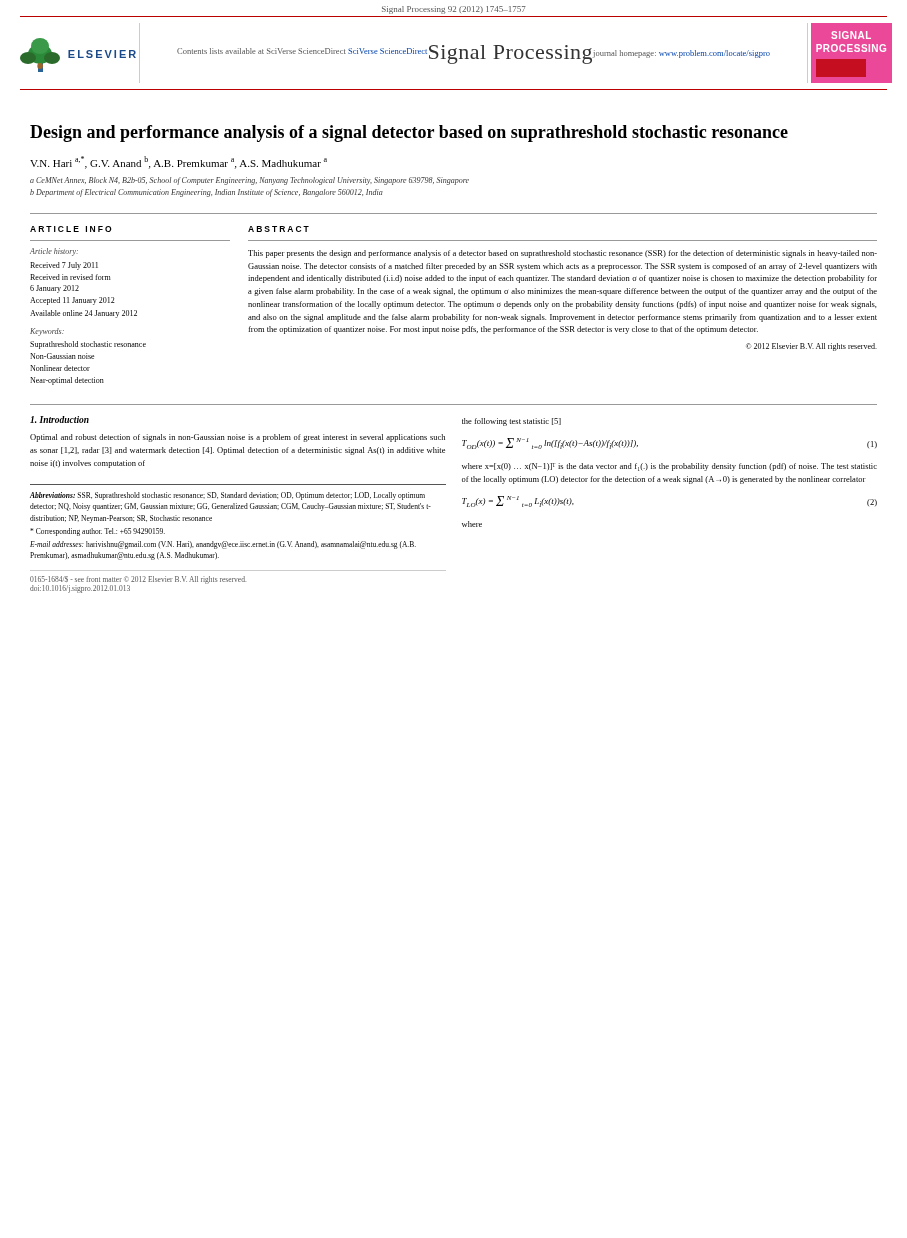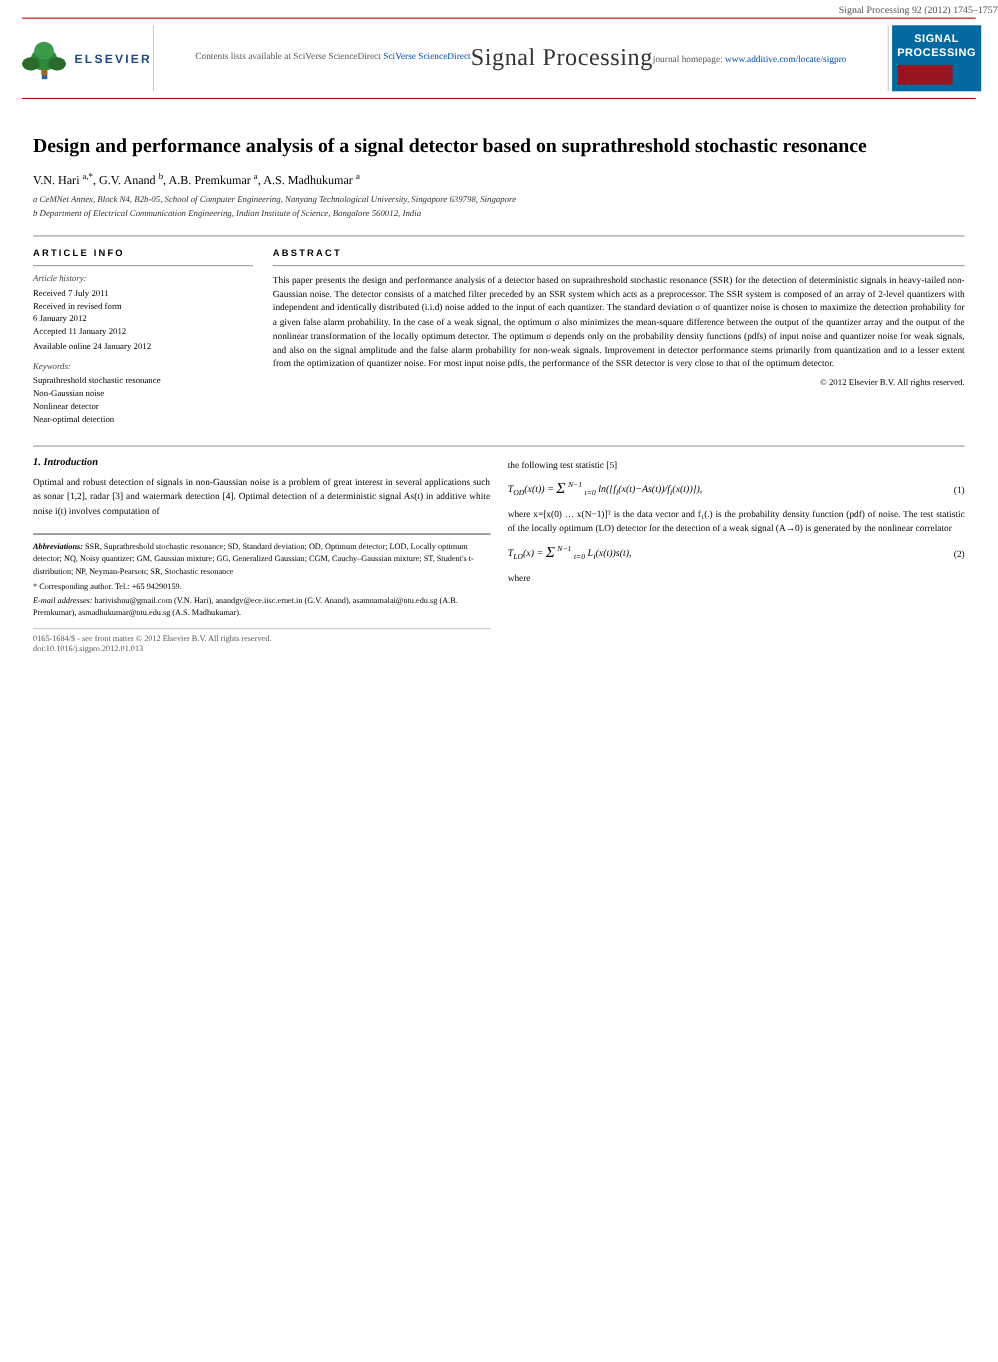--- a/index.html
+++ b/index.html
@@ -7,21 +7,21 @@
       background: #fff;
       font-family: 'Times New Roman', Times, serif;
       font-size: 9.5px;
       color: #000;
       width: 907px;
       min-height: 1238px;
     }
 
     
     .journal-top-bar {
-      text-align: right;
+      text-align: center;
       font-size: 9px;
       color: #555;
       padding: 4px 0 2px 0;
       border-bottom: none;
     }
 
     
     .journal-header {
       display: flex;
       align-items: stretch;
@@ -91,21 +91,21 @@
 
     .journal-header-right {
       width: 80px;
       display: flex;
       align-items: center;
       justify-content: center;
       border-left: 1px solid #ccc;
       padding-left: 8px;
     }
     .signal-processing-badge {
-      background: #0369a1;
+      background: #ec4899;
       color: #fff;
       font-family: Arial, sans-serif;
       font-size: 8px;
       font-weight: bold;
       text-align: center;
       padding: 6px 5px;
       line-height: 1.3;
       text-transform: uppercase;
       letter-spacing: 0.5px;
     }
@@ -332,21 +332,21 @@
   </div>
 
   <div class="journal-header-center">
     <div class="contents-line">
       <span>Contents lists available at SciVerse ScienceDirect</span>
       <a class="blue-link">SciVerse ScienceDirect</a>
     </div>
     <div class="journal-title-main">Signal Processing</div>
     <div class="journal-homepage">
       <span>journal homepage:</span>
-      <a class="blue-link">www.additive.com/locate/sigpro</a>
+      <a class="blue-link">www.problem.com/locate/sigpro</a>
     </div>
   </div>
 
   <div class="journal-header-right">
     <div class="signal-processing-badge">
       <span class="sp-signal">SIGNAL</span>
       <span class="sp-proc">PROCESSING</span>
       <div style="margin-top:4px; width:50px; height:18px; background:#b00; opacity:0.8;"></div>
     </div>
   </div>

